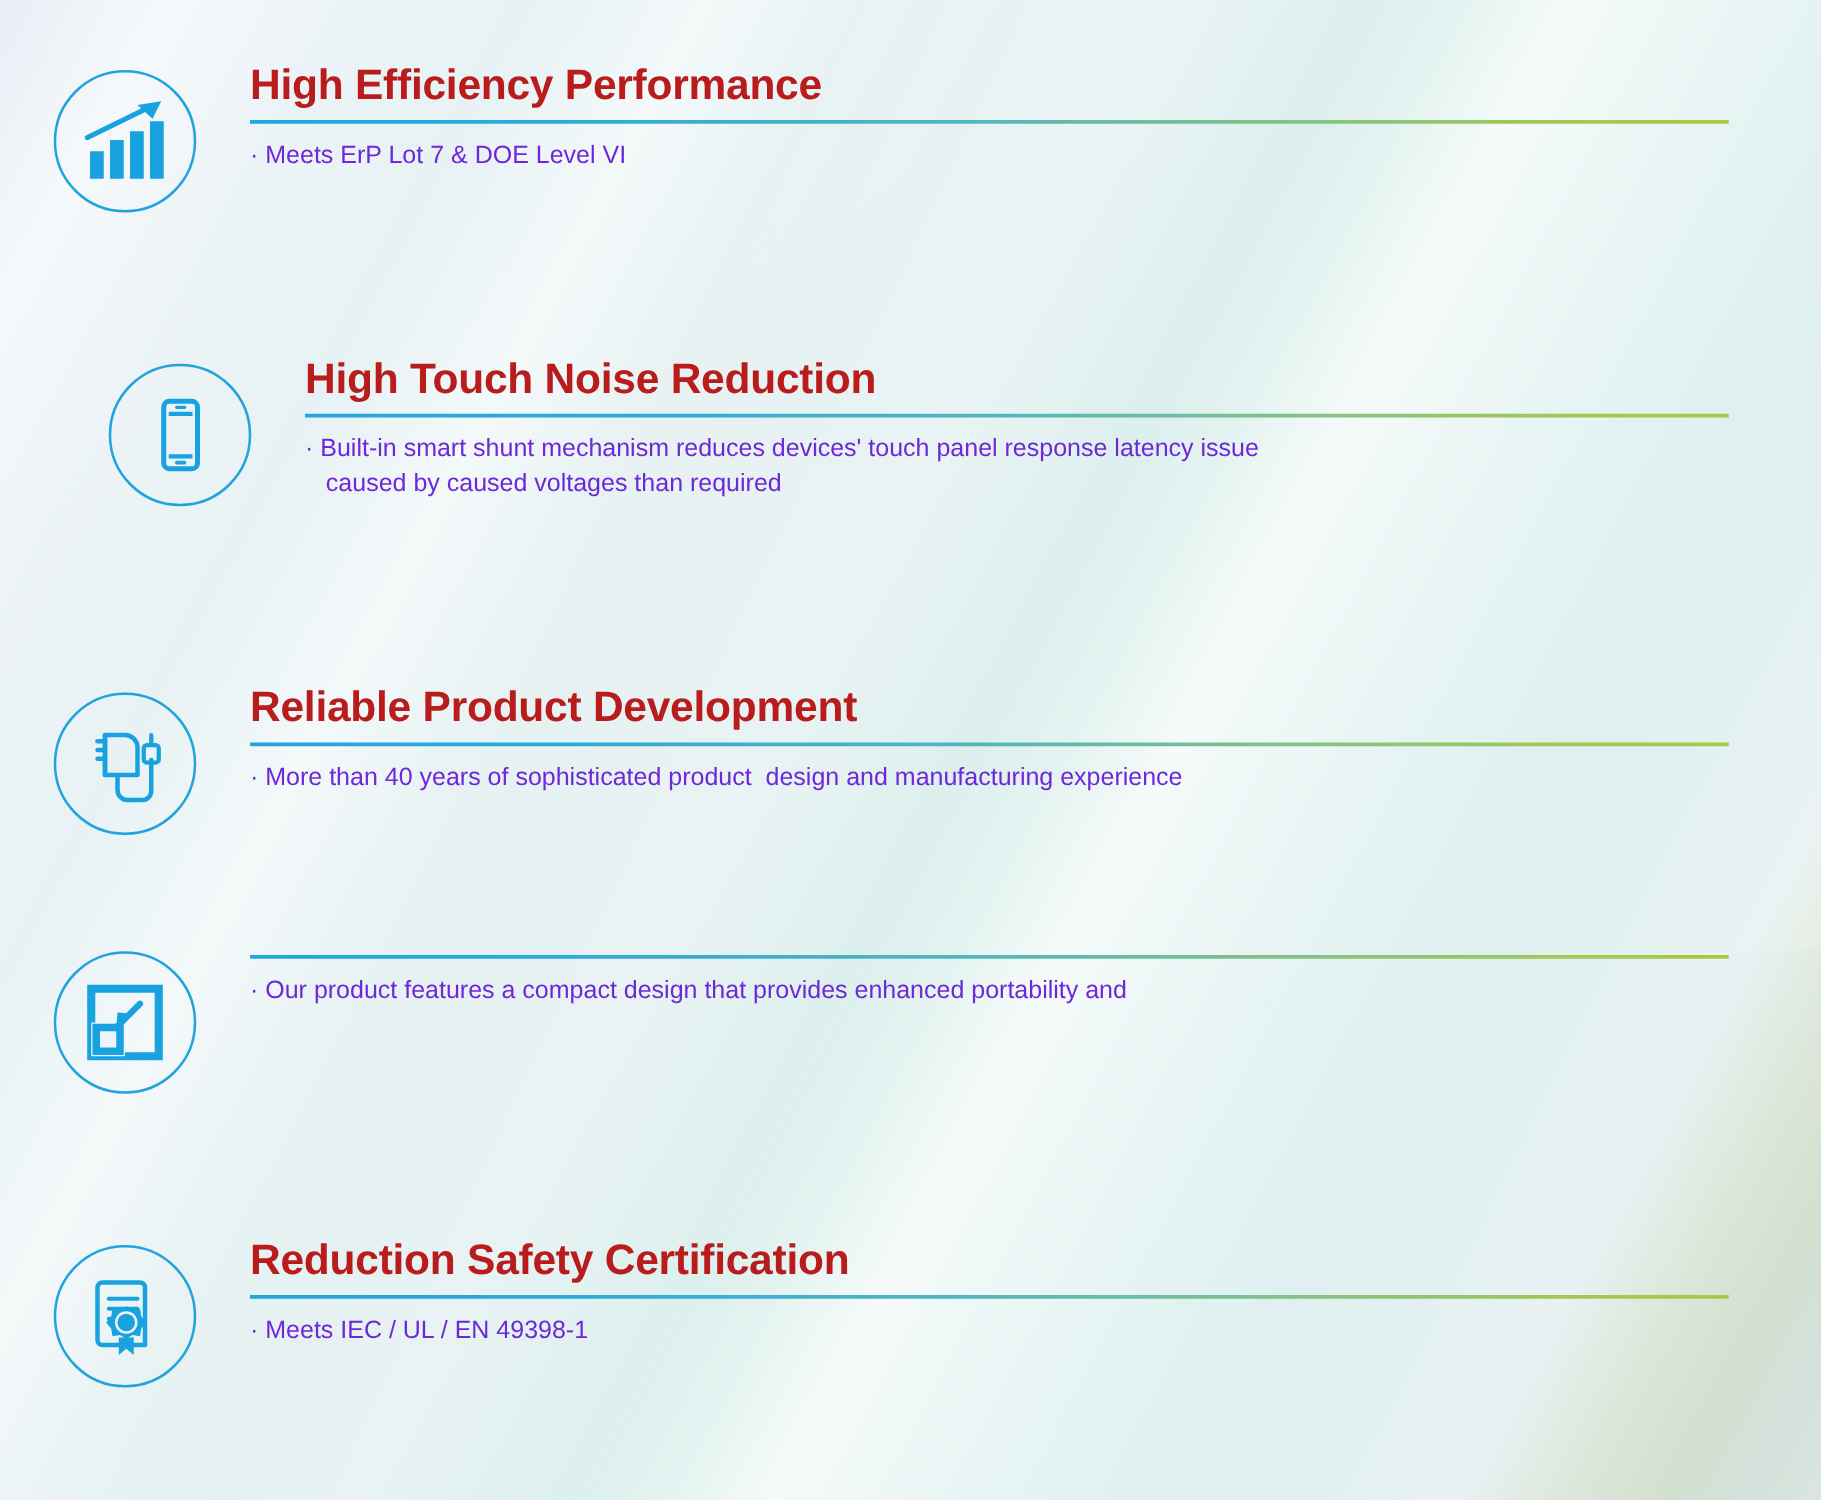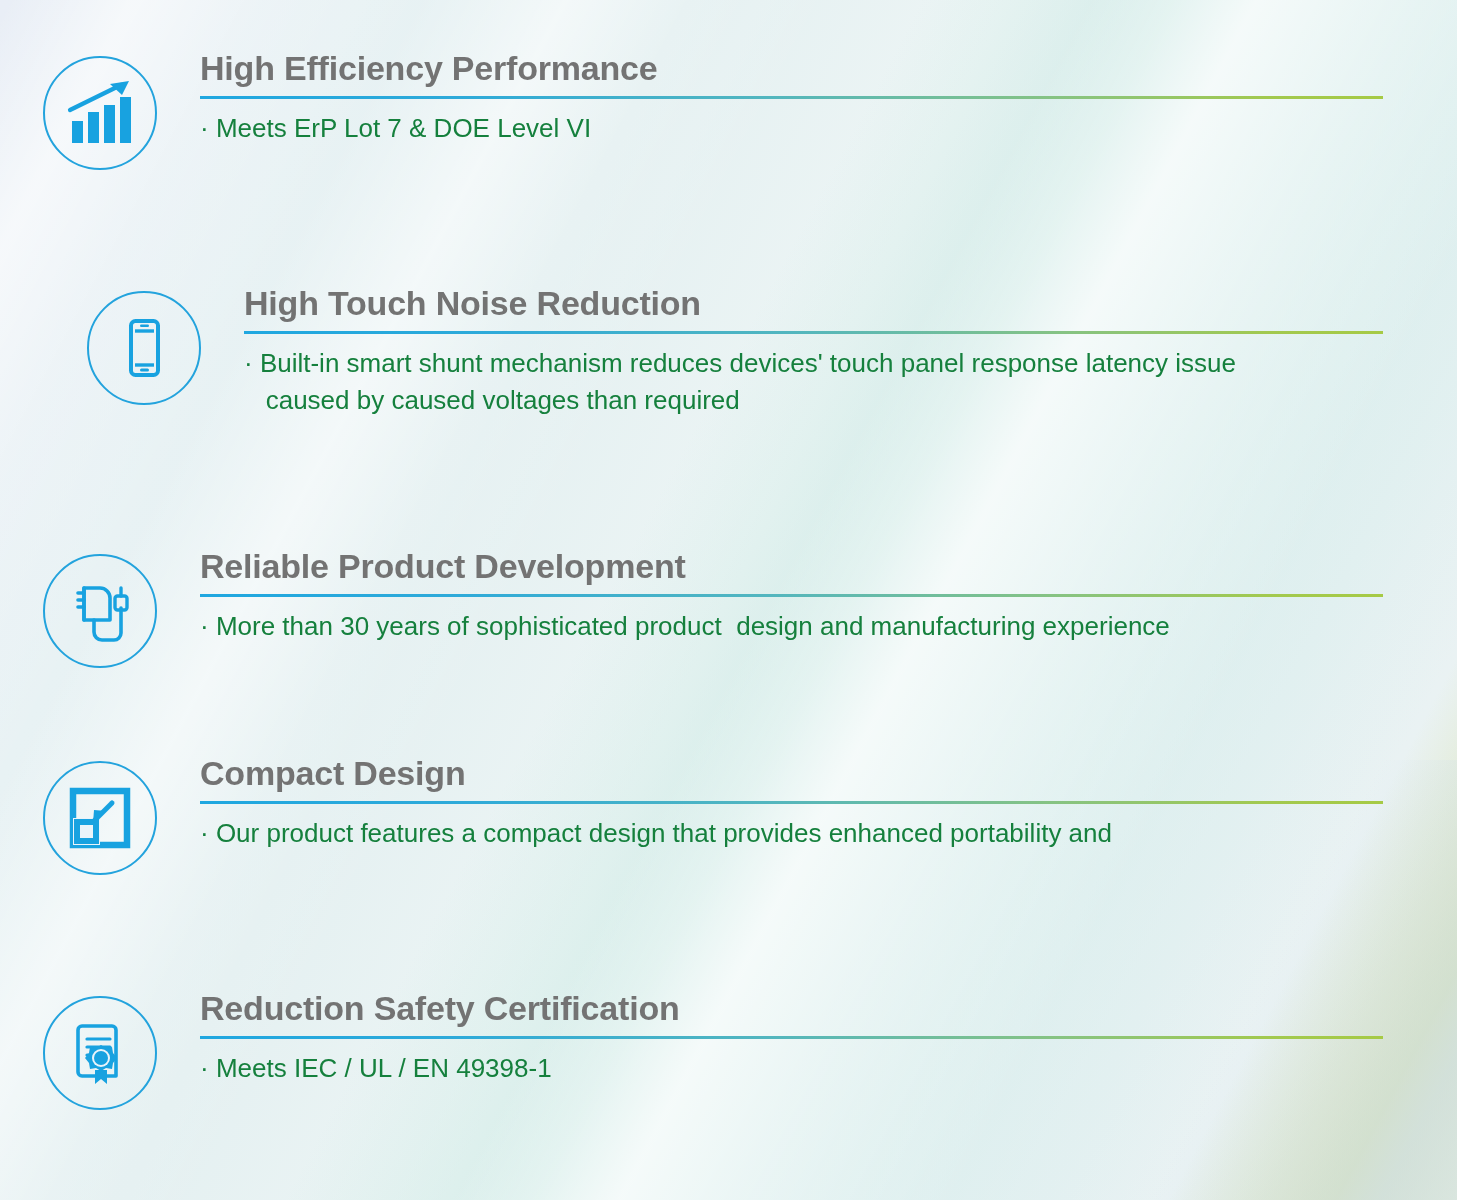--- a/index.html
+++ b/index.html
@@ -135,42 +135,42 @@
   .icon-circle svg { display: block; }
 
   .feature-body {
     flex: 1;
     padding-right: 74px;
   }
 
   .feature-title {
     font-size: 34px;
     font-weight: bold;
-    color: #737373;
+    color: #b91c1c;
     letter-spacing: -0.2px;
     line-height: 1.08;
     white-space: nowrap;
   }
 
   .feature-divider {
     height: 3px;
     margin-top: 9px;
     margin-bottom: 11px;
     background: linear-gradient(to right,
       #1fa7e0 0%,
       #2eaad9 22%,
       #52b6bf 48%,
       #86c383 72%,
       #a2c94f 90%,
       #a6ca45 100%);
   }
 
   .feature-lines {
-    font-size: 26px;
-    color: #15803d;
+    font-size: 20px;
+    color: #6d28d9;
     line-height: 1.43;
     font-weight: 400;
   }
 
   .feature-line {
     display: block;
     text-indent: -14px;
     padding-left: 14px;
     white-space: pre-wrap;
   }
@@ -253,41 +253,40 @@
             </g>
             <rect x="53" y="20" width="12" height="14" rx="2.5" fill="none" stroke="#18a2e0" stroke-width="3.4"></rect>
             <line x1="59" y1="12" x2="59" y2="20" stroke="#18a2e0" stroke-width="3.4" stroke-linecap="round"></line>
           </svg>
         </div>
       </div>
       <div class="feature-body">
         <div class="feature-title">Reliable Product Development</div>
         <div class="feature-divider"></div>
         <div class="feature-lines">
-          <span class="feature-line">· More than 30 years of sophisticated product  design and manufacturing experience</span>
+          <span class="feature-line">· More than 40 years of sophisticated product  design and manufacturing experience</span>
         </div>
       </div>
     </div>
 
     <div class="feature-row" style="top:755px;">
       <div class="icon-wrap">
         <div class="icon-circle">
           <svg width="66" height="66" viewBox="0 0 66 66" aria-hidden="true">
             <path d="M6 6 h54 v54 h-54 z" fill="none" stroke="#18a2e0" stroke-width="6.5"></path>
             <rect x="6" y="33" width="27" height="27" fill="#eaf4fa"></rect>
             <rect x="10" y="37" width="19" height="19" fill="none" stroke="#18a2e0" stroke-width="6"></rect>
             <g stroke="#18a2e0" stroke-width="5" stroke-linecap="round">
               <line x1="45" y1="18" x2="28" y2="35"></line>
             </g>
             <polygon points="26,38 27,25 39,26" fill="#18a2e0"></polygon>
           </svg>
         </div>
       </div>
       <div class="feature-body">
-        <div class="feature-title">Compact Design</div>
         <div class="feature-divider"></div>
         <div class="feature-lines">
           <span class="feature-line">· Our product features a compact design that provides enhanced portability and</span>
         </div>
       </div>
     </div>
 
     <div class="feature-row" style="top:990px;">
       <div class="icon-wrap">
         <div class="icon-circle">

